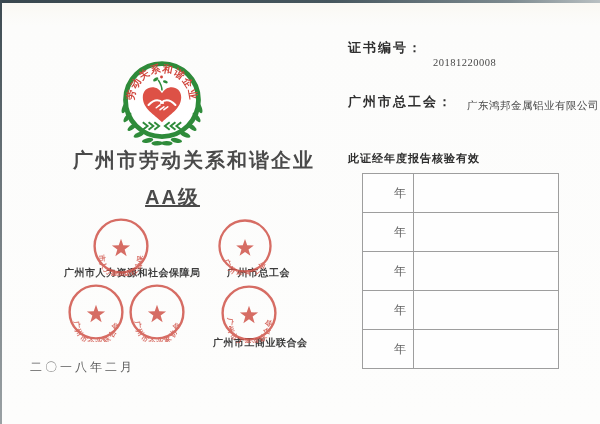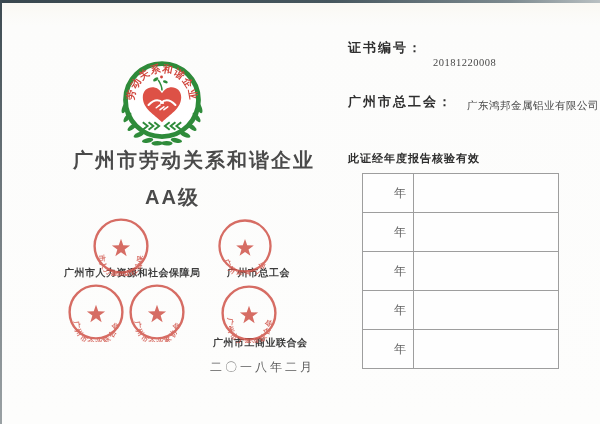--- a/index.html
+++ b/index.html
@@ -26,39 +26,39 @@
   
   .emblem { position: absolute; left: 114px; top: 54px; width: 96px; height: 96px; }
   .title-line1 {
     position: absolute; left: 30px; top: 147px; width: 285px;
     text-align: right; font-size: 20px; font-weight: bold;
     color: #4a4a4a; letter-spacing: 2px;
   }
   .title-line2 {
     position: absolute; left: 30px; top: 184px; width: 285px;
     text-align: center; font-size: 20px; font-weight: bold;
-    color: #4a4a4a; letter-spacing: 2px;
+    color: #4a4a4a; letter-spacing: 2px; text-decoration: underline;
   }
   .seal { position: absolute; opacity: 0.85; }
   .seal-a { left: 91px;  top: 216px; width: 60px; height: 60px; }
   .seal-b { left: 216px; top: 217px; width: 58px; height: 58px; }
   .seal-c { left: 66px;  top: 282px; width: 60px; height: 60px; }
   .seal-d { left: 127px; top: 282px; width: 60px; height: 60px; }
   .seal-e { left: 219px; top: 283px; width: 60px; height: 60px; }
   .issuer-label {
     position: absolute; font-size: 10px; font-weight: bold;
     color: #3c3c3c; letter-spacing: 0.5px; white-space: nowrap;
   }
   .lab-1 { left: 64px;  top: 266px; }
   .lab-2 { left: 227px; top: 266px; }
   .lab-3 { left: 47px;  top: 336px; }
   .lab-4 { left: 213px; top: 336px; }
   .issue-date {
     position: absolute; left: 30px; top: 359px; width: 285px;
-    text-align: right; font-size: 12px; color: #5a5a5a; letter-spacing: 3px;
+    text-align: left; font-size: 12px; color: #5a5a5a; letter-spacing: 3px;
   }
 
   
   .field-row { position: absolute; white-space: nowrap; }
   .row-certno { left: 348px; top: 39px; }
   .row-holder { left: 348px; top: 93px; }
   .row-note   { left: 348px; top: 151px; }
   .field-label {
     display: inline-block; font-size: 13px; font-weight: bold;
     color: #2f2f2f; letter-spacing: 2px; vertical-align: top;

